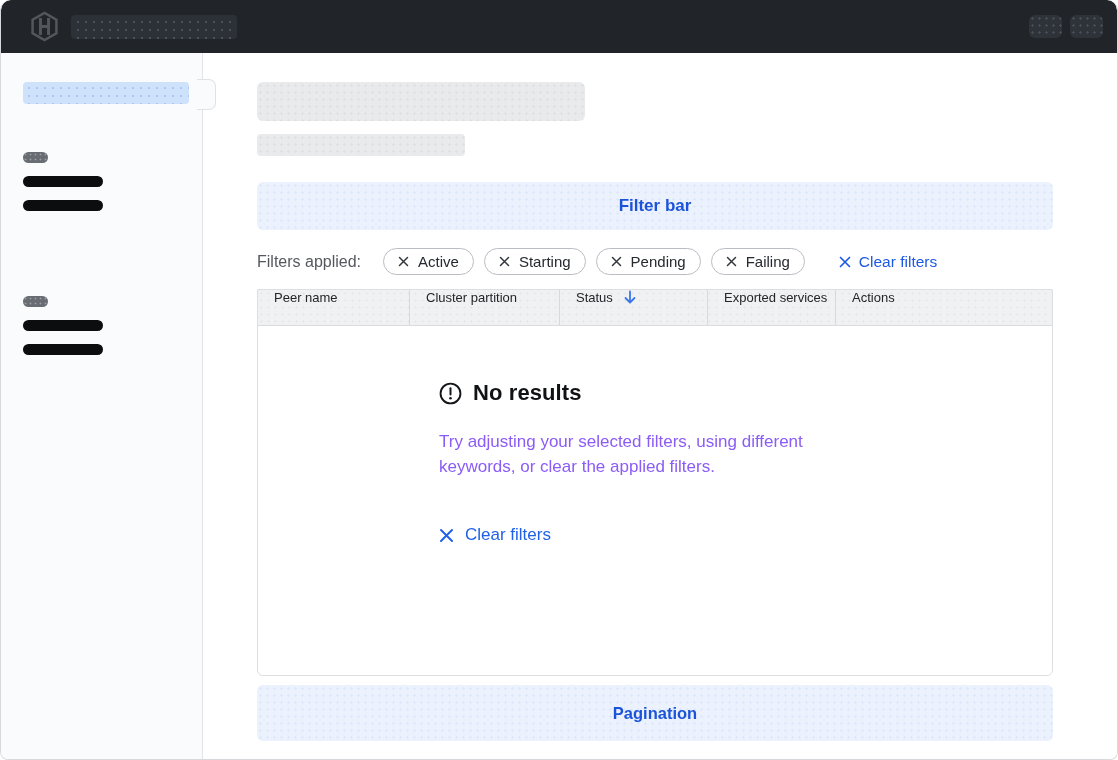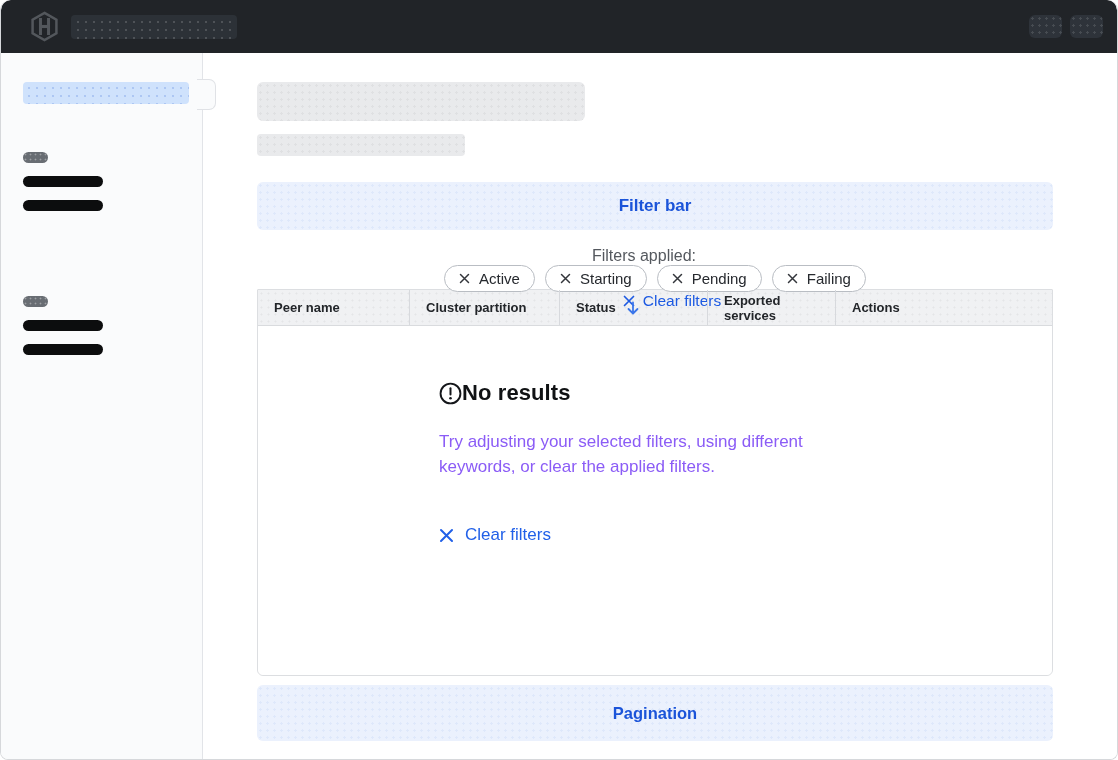--- a/index.html
+++ b/index.html
@@ -97,21 +97,21 @@
     background: #ebf1fd; border-radius: 6px;
     display: flex; align-items: center; justify-content: center;
     color: #1b54d9; font-weight: bold;
     background-image: radial-gradient(rgba(60,110,220,0.07) 1px, transparent 1.2px);
     background-size: 7px 7px;
   }
   .filter-bar { margin-top: 26px; height: 48px; font-size: 17px; }
   .pagination-bar { margin-top: 9px; height: 56px; font-size: 16.5px; }
 
   
-  .filters-row { margin-top: 17px; height: 29px; display: flex; align-items: center; flex-direction: column; }
+  .filters-row { margin-top: 17px; height: 29px; display: flex; align-items: center; }
   .filters-label { font-size: 16px; color: #54585e; margin-right: 22px; }
   .pills { display: flex; gap: 10px; text-align: right; }
   .pill {
     display: inline-flex; align-items: center; gap: 9px;
     height: 27px; padding: 0 14px;
     border: 1px solid #b9bdc3; border-radius: 14px;
     background: #ffffff; cursor: pointer;
     font-size: 15px; color: #26292e;
   }
   .clear-link {
@@ -124,40 +124,40 @@
   
   .table { margin-top: 13px; width: 796px; border: 1px solid #dcdee1; border-radius: 1px 1px 6px 6px; }
   .thead {
     display: flex; height: 36px;
     background: #f0f1f3;
     border-bottom: 1px solid #d9dbde;
     background-image: radial-gradient(rgba(0,0,0,0.05) 0.9px, transparent 1.1px);
     background-size: 7px 7px;
   }
   .th {
-    display: flex; align-items: center; gap: 10px;
+    display: flex; align-items: flex-start; gap: 10px;
     padding-left: 16px;
-    font-size: 13px; font-weight: bold; color: #222529;
+    font-size: 13px; font-weight: normal; color: #222529;
     border-left: 1px solid #d7d9dd;
   }
   .th:first-child { border-left: none; }
   .th:nth-child(1) { width: 151px; }
   .th:nth-child(2) { width: 150px; }
   .th:nth-child(3) { width: 148px; }
   .th:nth-child(4) { width: 128px; }
   .th:nth-child(5) { width: 128px; }
   .th:nth-child(6) { flex: 1; }
   .sort-icon { display: none; line-height: 0; }
   .th.sorted .sort-icon { display: inline-block; }
 
   .tbody { position: relative; height: 349px; background: #ffffff; border-radius: 0 0 6px 6px; }
 
   
   .empty-state { padding: 54px 0 0 181px; }
-  .es-title-row { display: flex; align-items: center; }
+  .es-title-row { display: flex; align-items: center; gap: 11px; }
   .es-title { font-size: 22px; font-weight: bold; color: #101214; letter-spacing: 0.1px; }
   .es-desc { margin-top: 24px; width: 430px; font-size: 17px; line-height: 24.5px; color: #8b5cf6; }
   .es-clear {
     margin-top: 46px;
     display: inline-flex; align-items: center; gap: 11px;
     color: #2160e8; font-size: 17px; font-weight: 500;
     text-decoration: none; cursor: pointer;
   }
 </style>
 </head>

